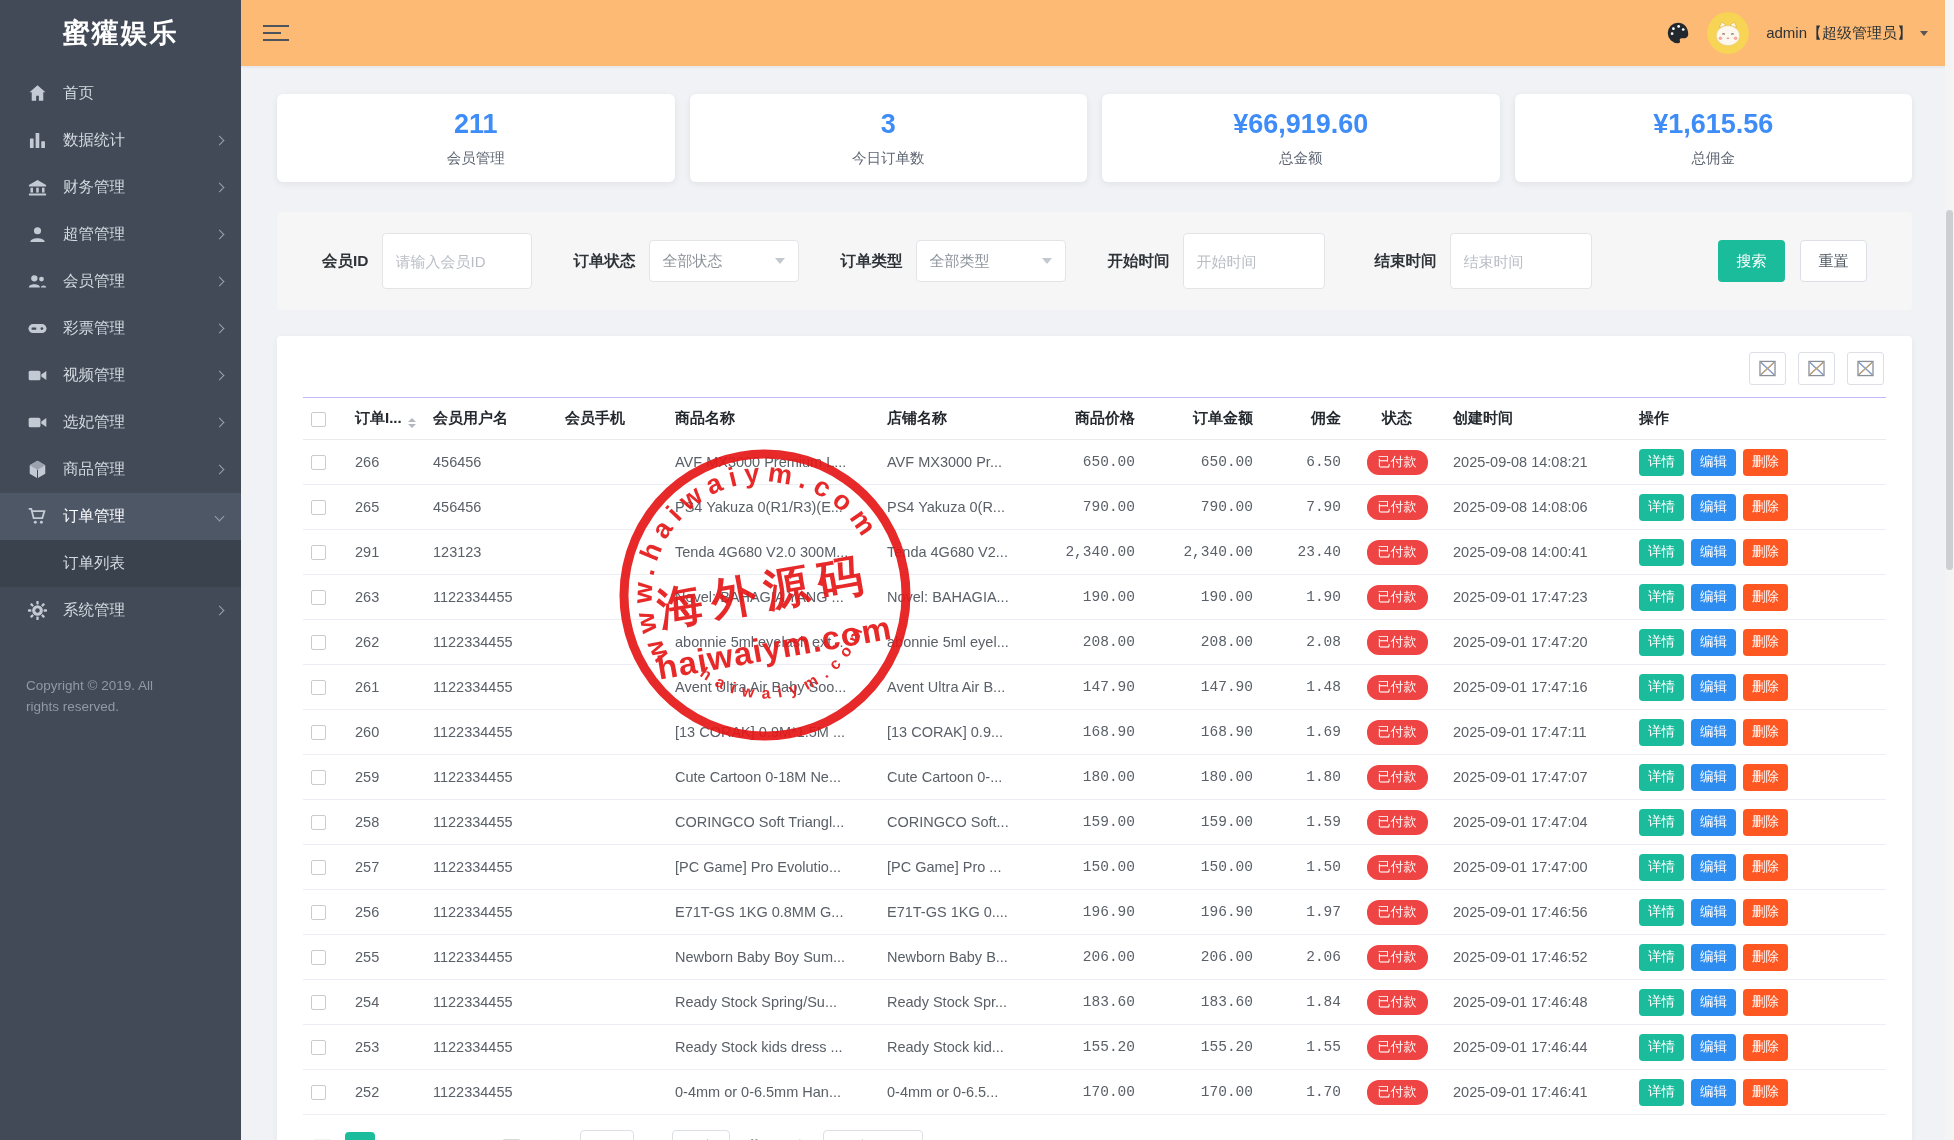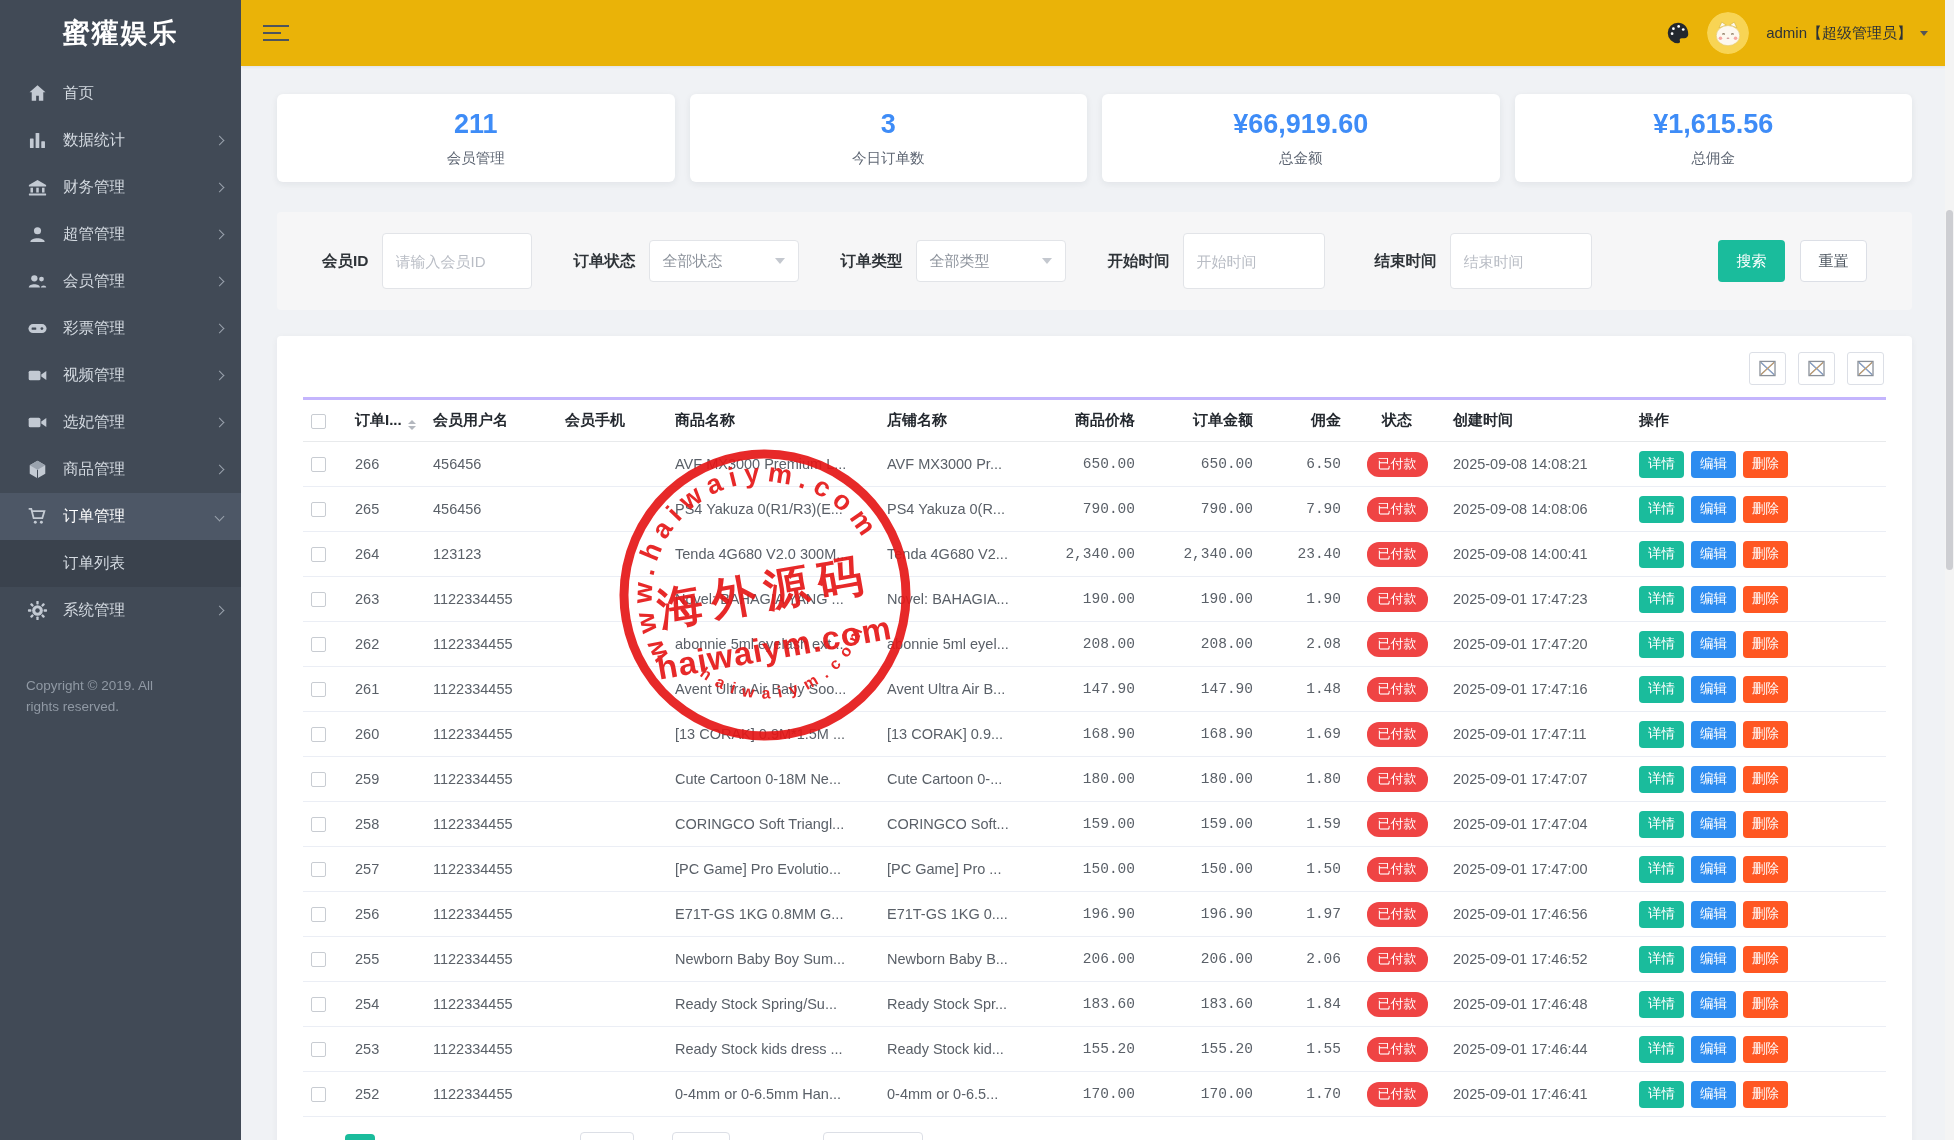--- a/index.html
+++ b/index.html
@@ -14,21 +14,21 @@
   .menu-item .mi-icon { width:21px; height:21px; margin-right:15px; display:inline-flex; }
   .menu-item .mi-icon svg { width:100%; height:100%; }
   .menu-item.active { background:#4d5766; color:#fff; }
   .menu-item.sub { padding-left:63px; background:rgba(0,0,0,.10); }
   .chev { width:7px; height:7px; border-right:1.6px solid #9aa2ac; border-bottom:1.6px solid #9aa2ac; margin-left:auto; }
   .chev.r { transform:rotate(-45deg); }
   .chev.d { transform:rotate(45deg); }
   .copyright { margin:42px 20px 0 26px; color:#9099a4; font-size:13.5px; line-height:1.55; width:155px; }
 
   
-  .topbar { position:absolute; left:241px; right:0; top:0; height:66px; background:#eab308; box-shadow:0 1px 3px rgba(0,0,0,.07); display:flex; align-items:center; justify-content:space-between; padding:0 26px 0 22px; z-index:10; }
+  .topbar { position:absolute; left:241px; right:0; top:0; height:66px; background:#fdba74; box-shadow:0 1px 3px rgba(0,0,0,.07); display:flex; align-items:center; justify-content:space-between; padding:0 26px 0 22px; z-index:10; }
   .hamburger { width:26px; cursor:pointer; }
   .hamburger i { display:block; height:2.6px; background:#4d545c; margin:4.6px 0; }
   .hamburger i:nth-child(2) { width:70%; }
   .top-right { display:flex; align-items:center; gap:17px; }
   .palette-btn { width:24px; height:24px; cursor:pointer; display:inline-flex; }
   .avatar { width:42px; height:42px; border-radius:50%; overflow:hidden; cursor:pointer; }
   .userbox { display:flex; align-items:center; gap:8px; cursor:pointer; font-size:15px; color:#2e3338; }
   .caret-down { width:0; height:0; border-left:4.5px solid transparent; border-right:4.5px solid transparent; border-top:5.5px solid #555; }
 
   
@@ -50,21 +50,21 @@
   .btn-search { margin-left:auto; width:67px; height:42px; border:none; border-radius:4px; background:#1abc9c; color:#fff; font-size:15px; cursor:pointer; font-family:inherit; }
   .btn-reset { margin-left:15px; width:67px; height:42px; border:1px solid #dcdfe6; border-radius:4px; background:#fff; color:#515a63; font-size:15px; cursor:pointer; font-family:inherit; }
 
   
   .table-card { margin:26px 42px 0 36px; background:#fff; border-radius:4px; box-shadow:0 2px 7px rgba(31,45,61,.05); padding:14px 26px 8px; position:relative; }
   .tc-toolbar { display:flex; justify-content:flex-end; gap:12px; padding:2px 2px 12px; }
   .tool-btn { width:37px; height:33px; border:1px solid #dcdfe6; border-radius:3px; background:#fff; display:flex; align-items:center; justify-content:center; cursor:pointer; }
   .tool-btn svg, .pg-broken svg { width:19px; height:19px; }
 
   table { width:100%; border-collapse:collapse; table-layout:fixed; }
-  th { font-size:15px; color:#24292f; font-weight:bold; text-align:left; padding:11px 8px; border-top:3px solid #c4b5fd; border-bottom:1px solid #e8eaec; white-space:nowrap; overflow:hidden; }
+  th { font-size:15px; color:#24292f; font-weight:bold; text-align:left; padding:11px 8px; border-top:1px solid #c4b5fd; border-bottom:1px solid #e8eaec; white-space:nowrap; overflow:hidden; }
   td { font-size:14.5px; color:#5a6068; padding:8.5px 8px; border-bottom:1px solid #ebeef5; white-space:nowrap; overflow:hidden; }
   th.al-r, td.al-r { text-align:right;font-family:Liberation Mono, monospace; }
   th.al-c, td.al-c { text-align:center; }
   col.c-check{width:44px;} col.c-id{width:78px;} col.c-user{width:132px;} col.c-phone{width:110px;}
   col.c-prod{width:212px;} col.c-shop{width:152px;} col.c-price{width:112px;} col.c-amt{width:118px;}
   col.c-comm{width:88px;} col.c-status{width:96px;} col.c-time{width:186px;} col.c-act{width:auto;}
   .checkbox { display:inline-block; width:15px; height:15px; border:1px solid #c8ccd2; border-radius:2px; background:#fff; vertical-align:middle; cursor:pointer; }
   .sort { display:inline-flex; flex-direction:column; margin-left:6px; vertical-align:1px; cursor:pointer; }
   .sort i { width:0; height:0; border-left:4px solid transparent; border-right:4px solid transparent; }
   .sort .up { border-bottom:4.5px solid #b3b7be; margin-bottom:2px; }
@@ -413,21 +413,21 @@
             <td>PS4 Yakuza 0(R...</td>
             <td class="al-r">790.00</td>
             <td class="al-r">790.00</td>
             <td class="al-r">7.90</td>
             <td class="al-c"><span class="badge">已付款</span></td>
             <td>2025-09-08 14:08:06</td>
             <td><button class="act-btn act-detail">详情</button><button class="act-btn act-edit">编辑</button><button class="act-btn act-delete">删除</button></td>
           </tr>
           <tr>
             <td><span class="checkbox"></span></td>
-            <td>264</td>
+            <td>291</td>
             <td>123123</td>
             <td></td>
             <td>Tenda 4G680 V2.0 300M...</td>
             <td>Tenda 4G680 V2...</td>
             <td class="al-r">2,340.00</td>
             <td class="al-r">2,340.00</td>
             <td class="al-r">23.40</td>
             <td class="al-c"><span class="badge">已付款</span></td>
             <td>2025-09-08 14:00:41</td>
             <td><button class="act-btn act-detail">详情</button><button class="act-btn act-edit">编辑</button><button class="act-btn act-delete">删除</button></td>

